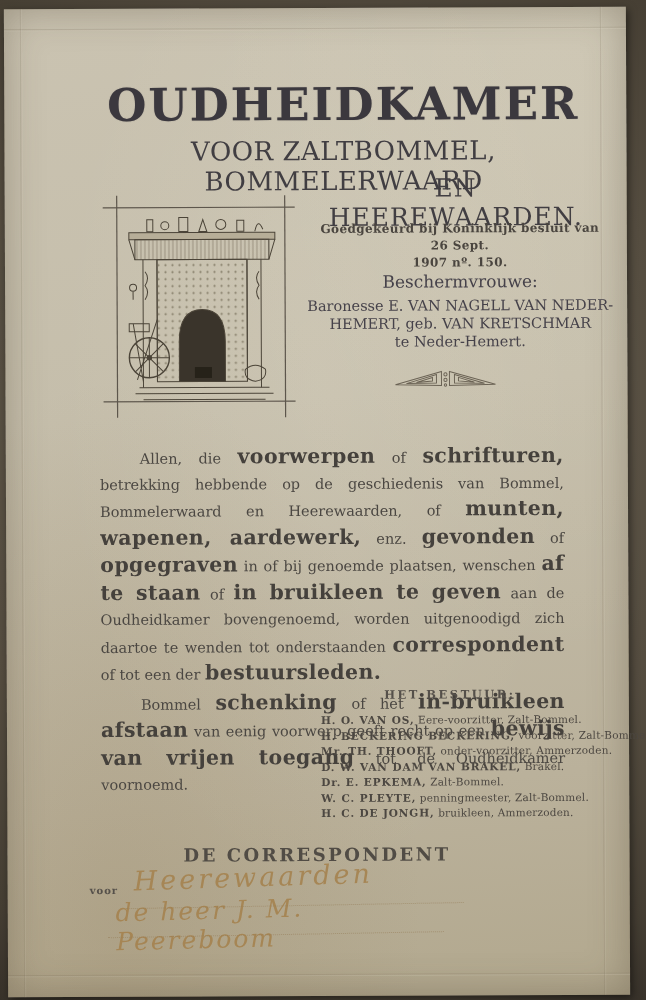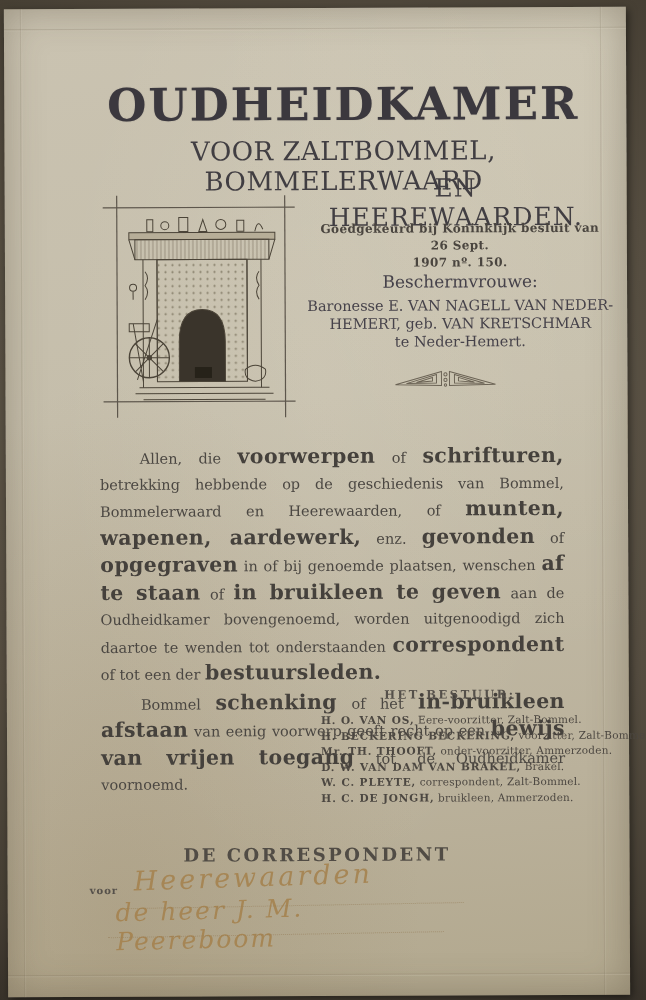--- a/index.html
+++ b/index.html
@@ -186,21 +186,22 @@
     <p><span class="plain">Bommel </span><span class="emph">schenking</span><span class="plain"> of het </span><span class="emph">in-bruikleen afstaan</span><span class="plain"> van eenig voorwerp geeft recht op een </span><span class="emph">bewijs van vrijen toegang</span><span class="plain"> tot de Oudheidkamer voornoemd.</span></p>
   </div>
 
   <div class="board">
     <div class="board-heading">HET BESTUUR:</div>
     <ul>
       <li><span class="member-name">H. O. VAN OS,</span><span class="member-rest"> Eere-voorzitter, Zalt-Bommel.</span></li>
       <li><span class="member-name">H. BECKERING BECKERING,</span><span class="member-rest"> voorzitter, Zalt-Bommel.</span></li>
       <li><span class="member-name">Mr. TH. THOOFT,</span><span class="member-rest"> onder-voorzitter, Ammerzoden.</span></li>
       <li><span class="member-name">D. W. VAN DAM VAN BRAKEL,</span><span class="member-rest"> Brakel.</span></li>
-      <li><span class="member-name">W. C. PLEYTE,</span><span class="member-rest"> correspondent, Zalt-Bommel.</span></li>
+      <li><span class="member-name">Dr. E. EPKEMA,</span><span class="member-rest"> Zalt-Bommel.</span></li>
+      <li><span class="member-name">W. C. PLEYTE,</span><span class="member-rest"> penningmeester, Zalt-Bommel.</span></li>
       <li><span class="member-name">H. C. DE JONGH,</span><span class="member-rest"> bruikleen, Ammerzoden.</span></li>
     </ul>
   </div>
 
   <div class="correspondent-heading">DE CORRESPONDENT</div>
   <div class="voor-label">voor</div>
   <div class="hand-line hand1">Heerewaarden</div>
   <div class="hand-line hand2">de heer J. M. Peereboom</div>
   <div class="dotline dot1"></div>
   <div class="dotline dot2"></div>

